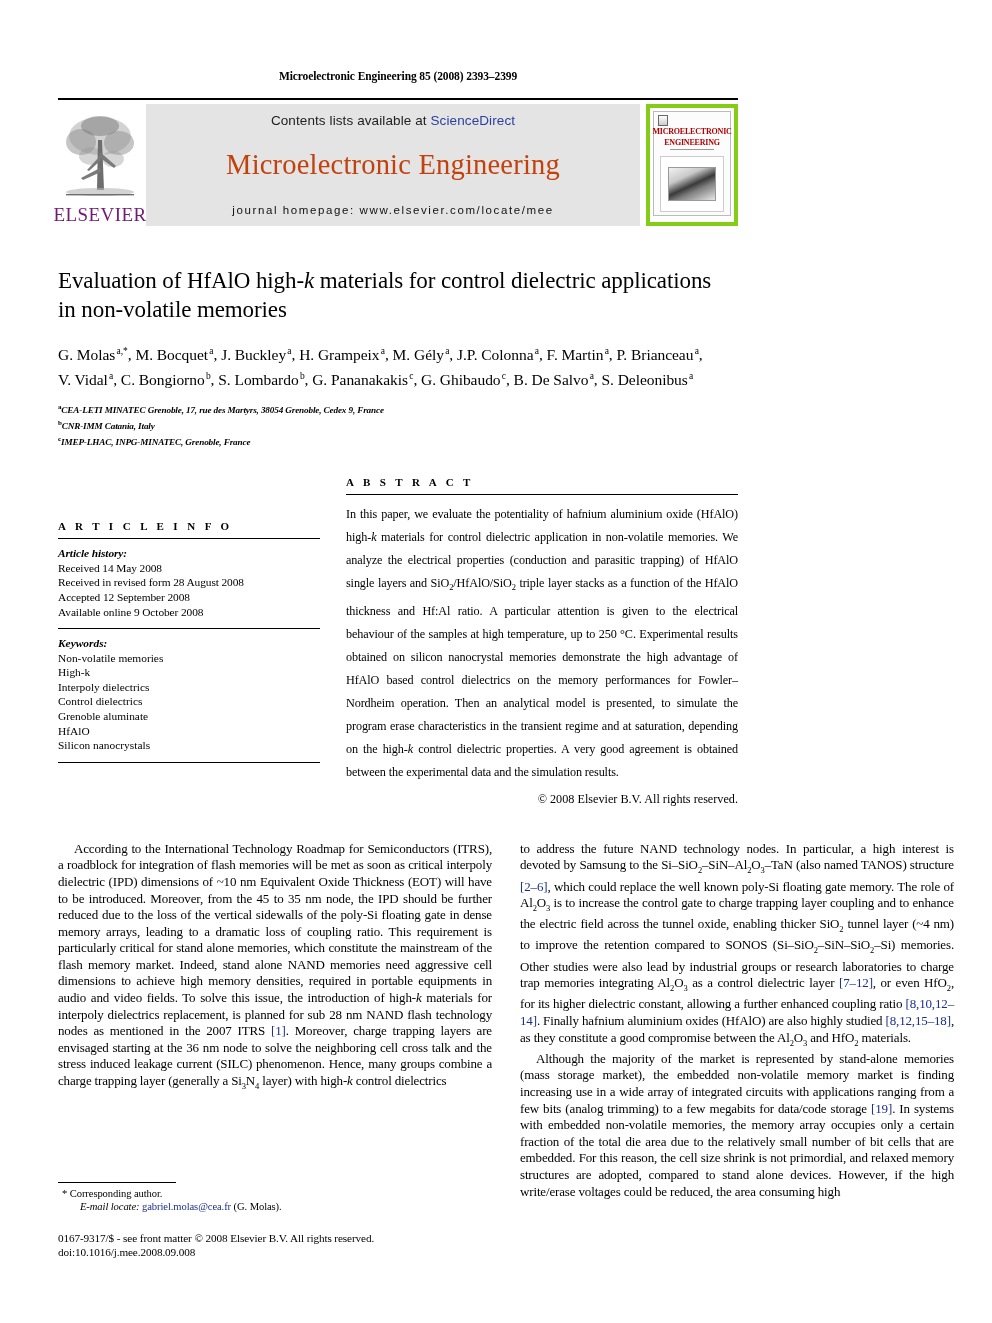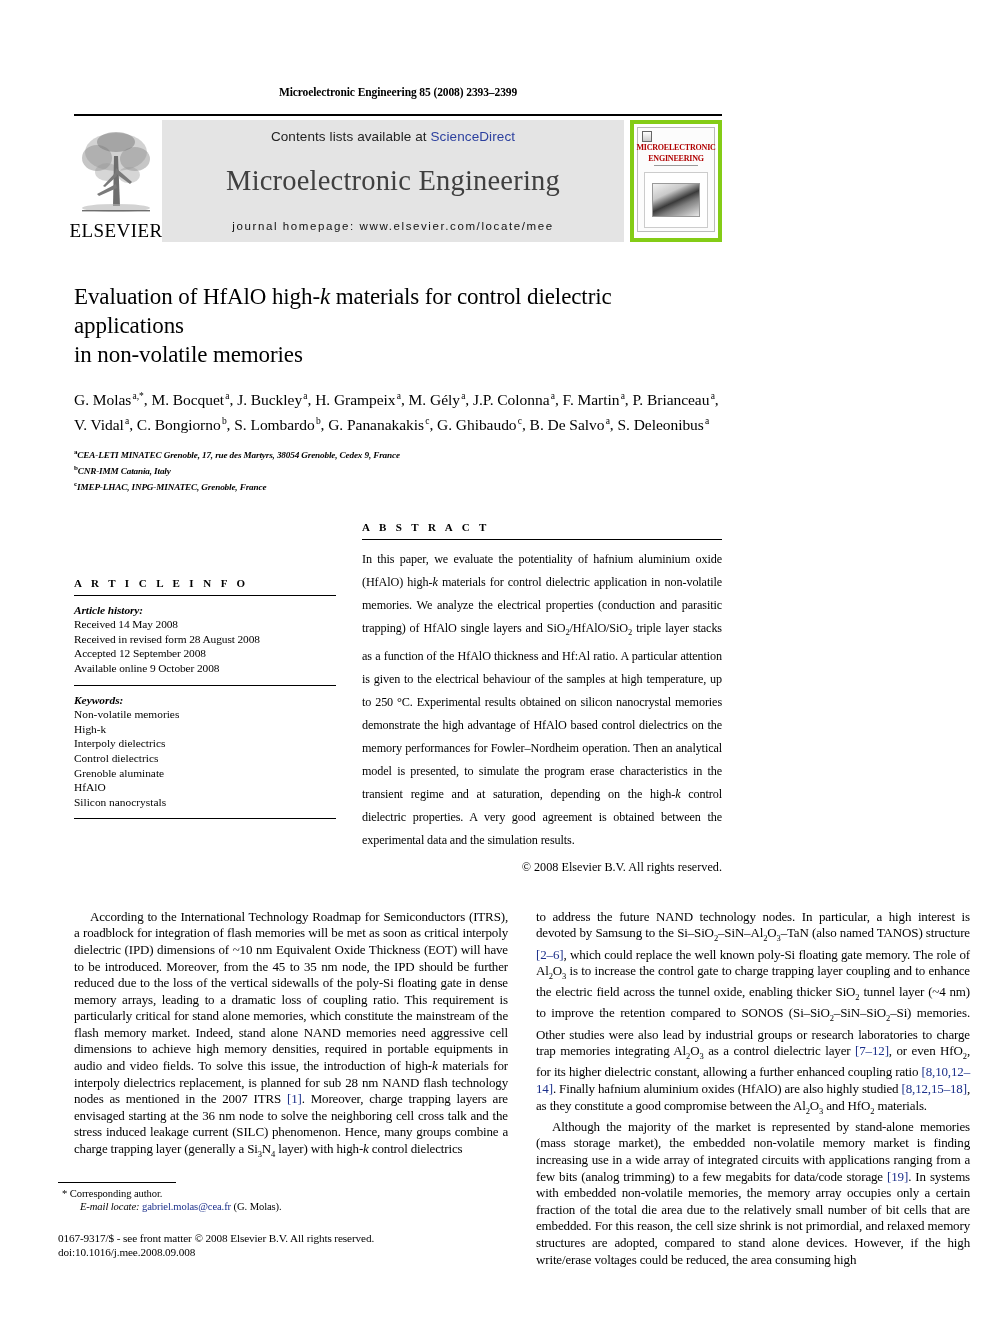--- a/index.html
+++ b/index.html
@@ -7,21 +7,21 @@
     margin: 0; padding: 0;
     background: #ffffff;
   }
   body {
     width: 992px; height: 1323px;
     font-family: "Liberation Serif", "DejaVu Serif", serif;
     color: #000;
     position: relative;
     overflow: hidden;
   }
-  .page { position: relative; width: 796px; height: 1323px; padding: 16px; }
+  .page { position: relative; width: 796px; height: 1323px; padding: 0; }
 
   
   .runninghead {
     text-align: center;
     font-size: 11.5px;
     font-weight: bold;
     letter-spacing: -0.1px;
     padding-top: 70px;
   }
 
@@ -36,21 +36,21 @@
   }
   .elsevier-logo {
     width: 84px; flex: 0 0 84px;
     display: flex; flex-direction: column;
     align-items: center; justify-content: flex-end;
     padding-bottom: 2px;
   }
   .tree-svg { display:block; }
   .elsevier-word {
     font-family: "Liberation Serif", serif;
-    color: #000000;
+    color: #701a75;
     font-size: 19px;
     letter-spacing: 0.4px;
     line-height: 1;
     margin-top: 1px;
     font-weight: 400;
   }
   .masthead-center {
     flex: 1 1 auto;
     background: #e4e4e4;
     margin-left: 4px;
@@ -61,21 +61,21 @@
   .contents-line {
     font-family: "Liberation Sans", sans-serif;
     font-size: 13.5px;
     color: #222;
     letter-spacing: 0.1px;
   }
   .contents-line .sd { color: #2b3f9e; }
   .journal-name {
     font-family: "Liberation Serif", serif;
     font-size: 28.5px;
-    color: #404040;
+    color: #c2410c;
     letter-spacing: 0.2px;
     margin-top: -2px;
   }
   .homepage-line {
     font-family: "Liberation Sans", sans-serif;
     font-size: 11.5px;
     color: #111;
     letter-spacing: 1.6px;
     margin-bottom: 1px;
   }

